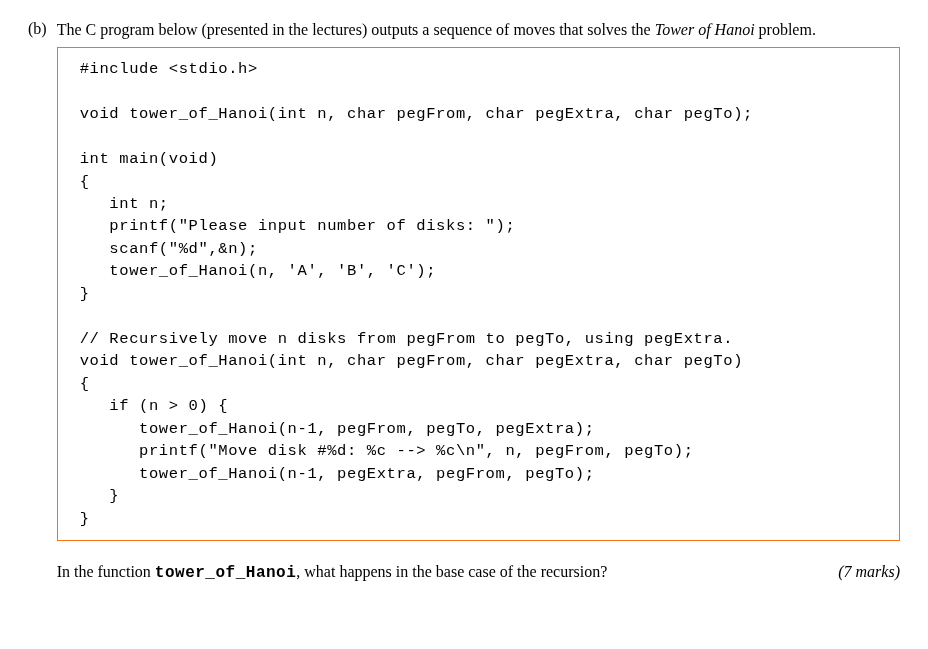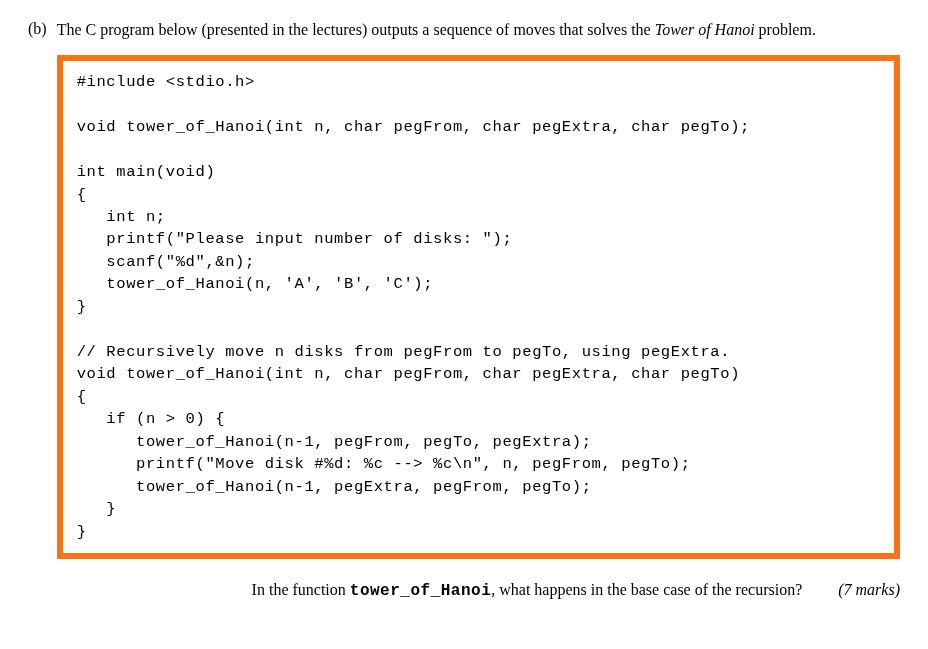--- a/index.html
+++ b/index.html
@@ -20,38 +20,38 @@
       flex: 0 0 auto;
       font-size: 16px;
       line-height: 1.4;
     }
     .body-col {
       flex: 1 1 auto;
     }
     .intro {
       font-size: 16px;
       line-height: 1.45;
-      margin-bottom: 14px;
+      margin-bottom: 6px;
     }
     .intro .normal { font-style: normal; }
     .intro .italic { font-style: italic; }
     .code-box {
-      border: 6px solid #f97316;
-      padding: 10px 14px;
+      border: 1px solid #f97316;
+      padding: 10px 22px;
       font-family: 'Courier New', Courier, monospace;
       font-size: 15.5px;
       line-height: 1.45;
       white-space: pre;
       letter-spacing: 0.6px;
       margin-bottom: 20px;
       overflow: hidden;
     }
     .question-row {
       display: flex;
-      justify-content: flex-end;
+      justify-content: space-between;
       align-items: baseline;
       font-size: 16px;
       gap: 36px;
       margin-top: 20px;
     }
     .question-text {
       line-height: 1.4;
     }
     .mono-inline {
       font-family: 'Courier New', Courier, monospace;

